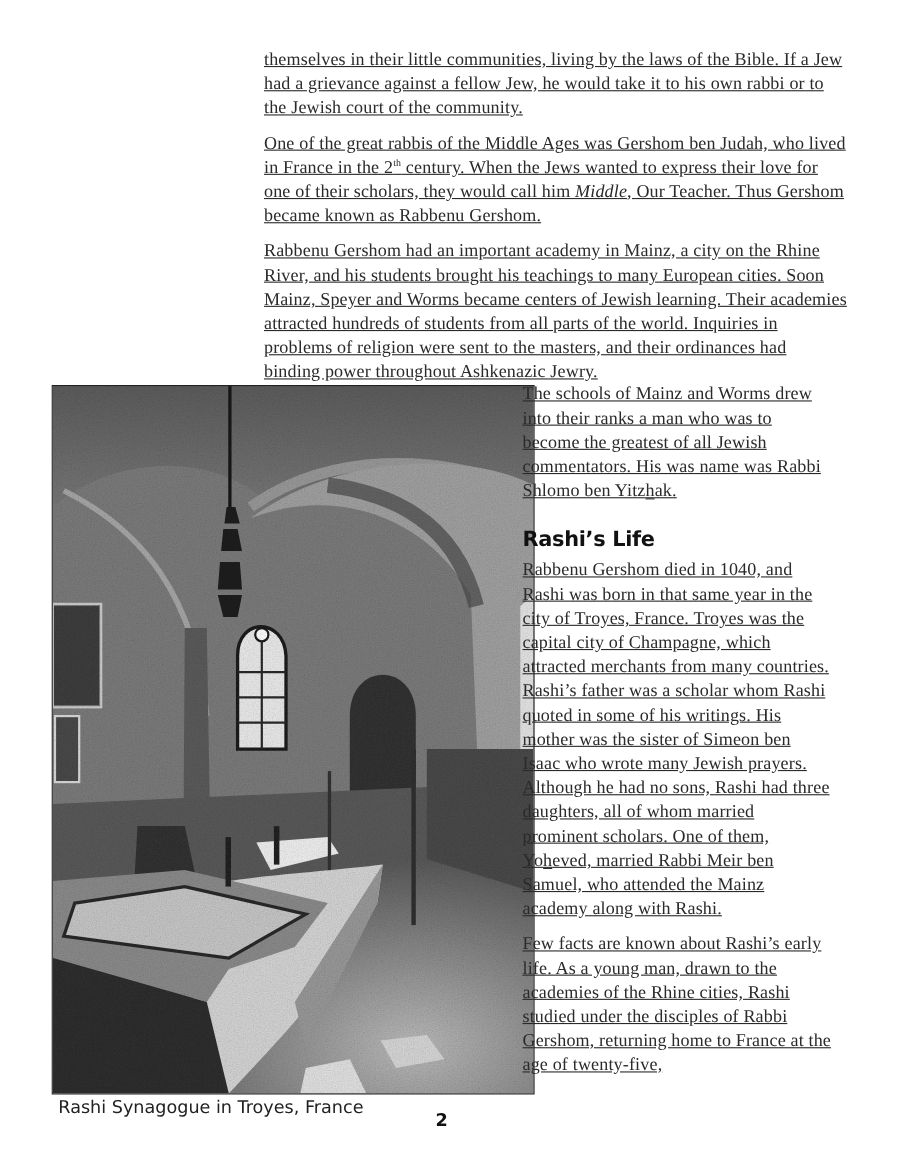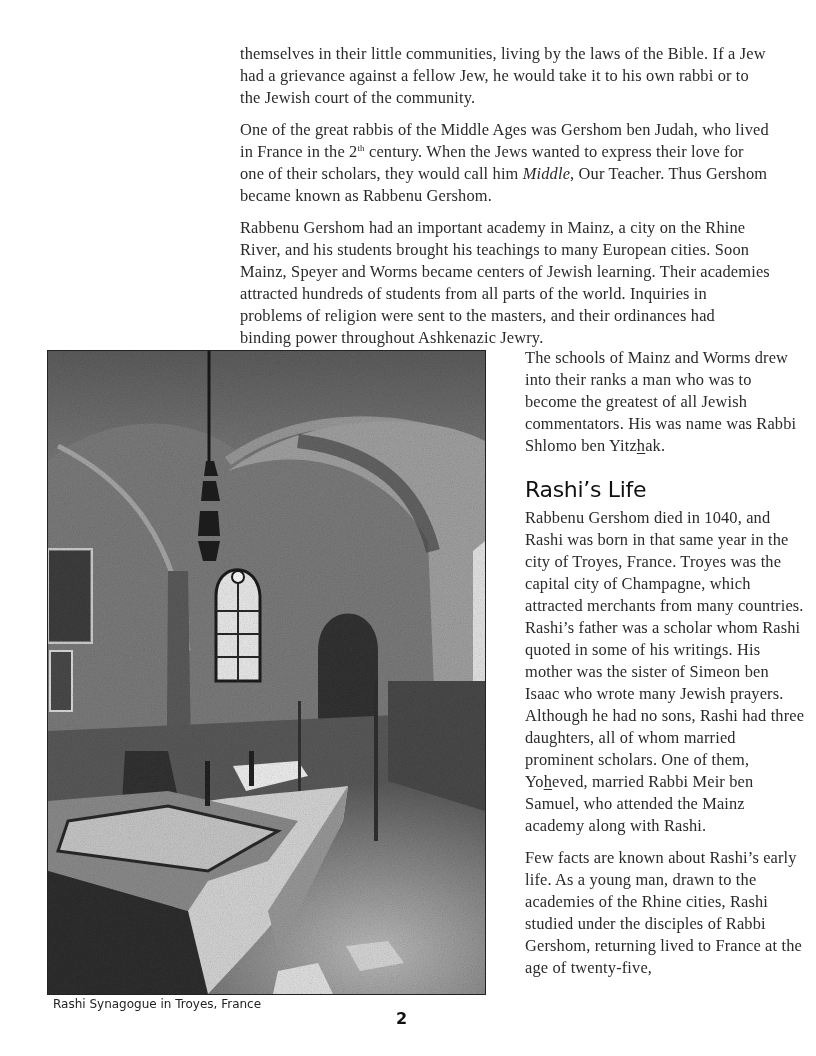--- a/index.html
+++ b/index.html
@@ -10,31 +10,31 @@
     font-size: 16.4px;
     line-height: 22px;
     letter-spacing: 0.15px;
   }
   .top-col {
     position: absolute;
     left: 240px;
     top: 43px;
     width: 530px;
   }
-  .top-col p, .right-col p { margin: 0 0 10px 0; }
+  .top-col p, .right-col p { margin: 0 0 10px 0; text-decoration: underline; }
   .right-col {
     position: absolute;
-    left: 525px;
+    left: 475px;
     top: 347px;
     width: 282px;
   }
   h2.section-heading {
     font-family: "DejaVu Sans", "Liberation Sans", sans-serif;
-    font-weight: 400;
-    font-size: 22px;
+    font-weight: 700;
+    font-size: 19px;
     line-height: 24px;
     margin: 21px 0 5px 0;
     color: #111;
     letter-spacing: -0.3px;
   }
   sup { font-size: 9px; line-height: 0; vertical-align: 6px; }
   .u { text-decoration: underline; text-underline-offset: 2px; }
   .photo {
     position: absolute;
     left: 48px;
@@ -44,21 +44,21 @@
     background: #6e6e6e;
     overflow: hidden;
     outline: 1px solid #222;
   }
   .photo svg { display: block; }
   .caption {
     position: absolute;
     left: 53px;
     top: 997px;
     font-family: "DejaVu Sans", "Liberation Sans", sans-serif;
-    font-size: 12px;
+    font-size: 16px;
     color: #222;
   }
   .page-number {
     position: absolute;
     left: 396px;
     top: 1009px;
     font-family: "DejaVu Sans", "Liberation Sans", sans-serif;
     font-weight: 900;
     font-size: 16px;
     color: #111;
@@ -151,16 +151,16 @@
     </g>
   </svg>
 </div>
 
 <div class="caption">Rashi Synagogue in Troyes, France</div>
 
 <div class="right-col serif">
   <p><span>The schools of Mainz and Worms drew into their ranks a man who was to become the greatest of all Jewish commentators. His was name was Rabbi Shlomo ben Yitz</span><span class="u">h</span><span>ak.</span></p>
   <h2 class="section-heading">Rashi’s Life</h2>
   <p><span>Rabbenu Gershom died in 1040, and Rashi was born in that same year in the city of Troyes, France. Troyes was the capital city of Champagne, which attracted merchants from many countries. Rashi’s father was a scholar whom Rashi quoted in some of his writings. His mother was the sister of Simeon ben Isaac who wrote many Jewish prayers. Although he had no sons, Rashi had three daughters, all of whom married prominent scholars. One of them, Yo</span><span class="u">h</span><span>eved, married Rabbi Meir ben Samuel, who attended the Mainz academy along with Rashi.</span></p>
-  <p>Few facts are known about Rashi’s early life. As a young man, drawn to the academies of the Rhine cities, Rashi studied under the disciples of Rabbi Gershom, returning lived to France at the age of twenty-five,</p>
+  <p>Few facts are known about Rashi’s early life. As a young man, drawn to the academies of the Rhine cities, Rashi studied under the disciples of Rabbi Gershom, returning home to France at the age of twenty-five,</p>
 </div>
 
 <div class="page-number">2</div>
 
 </body></html>

